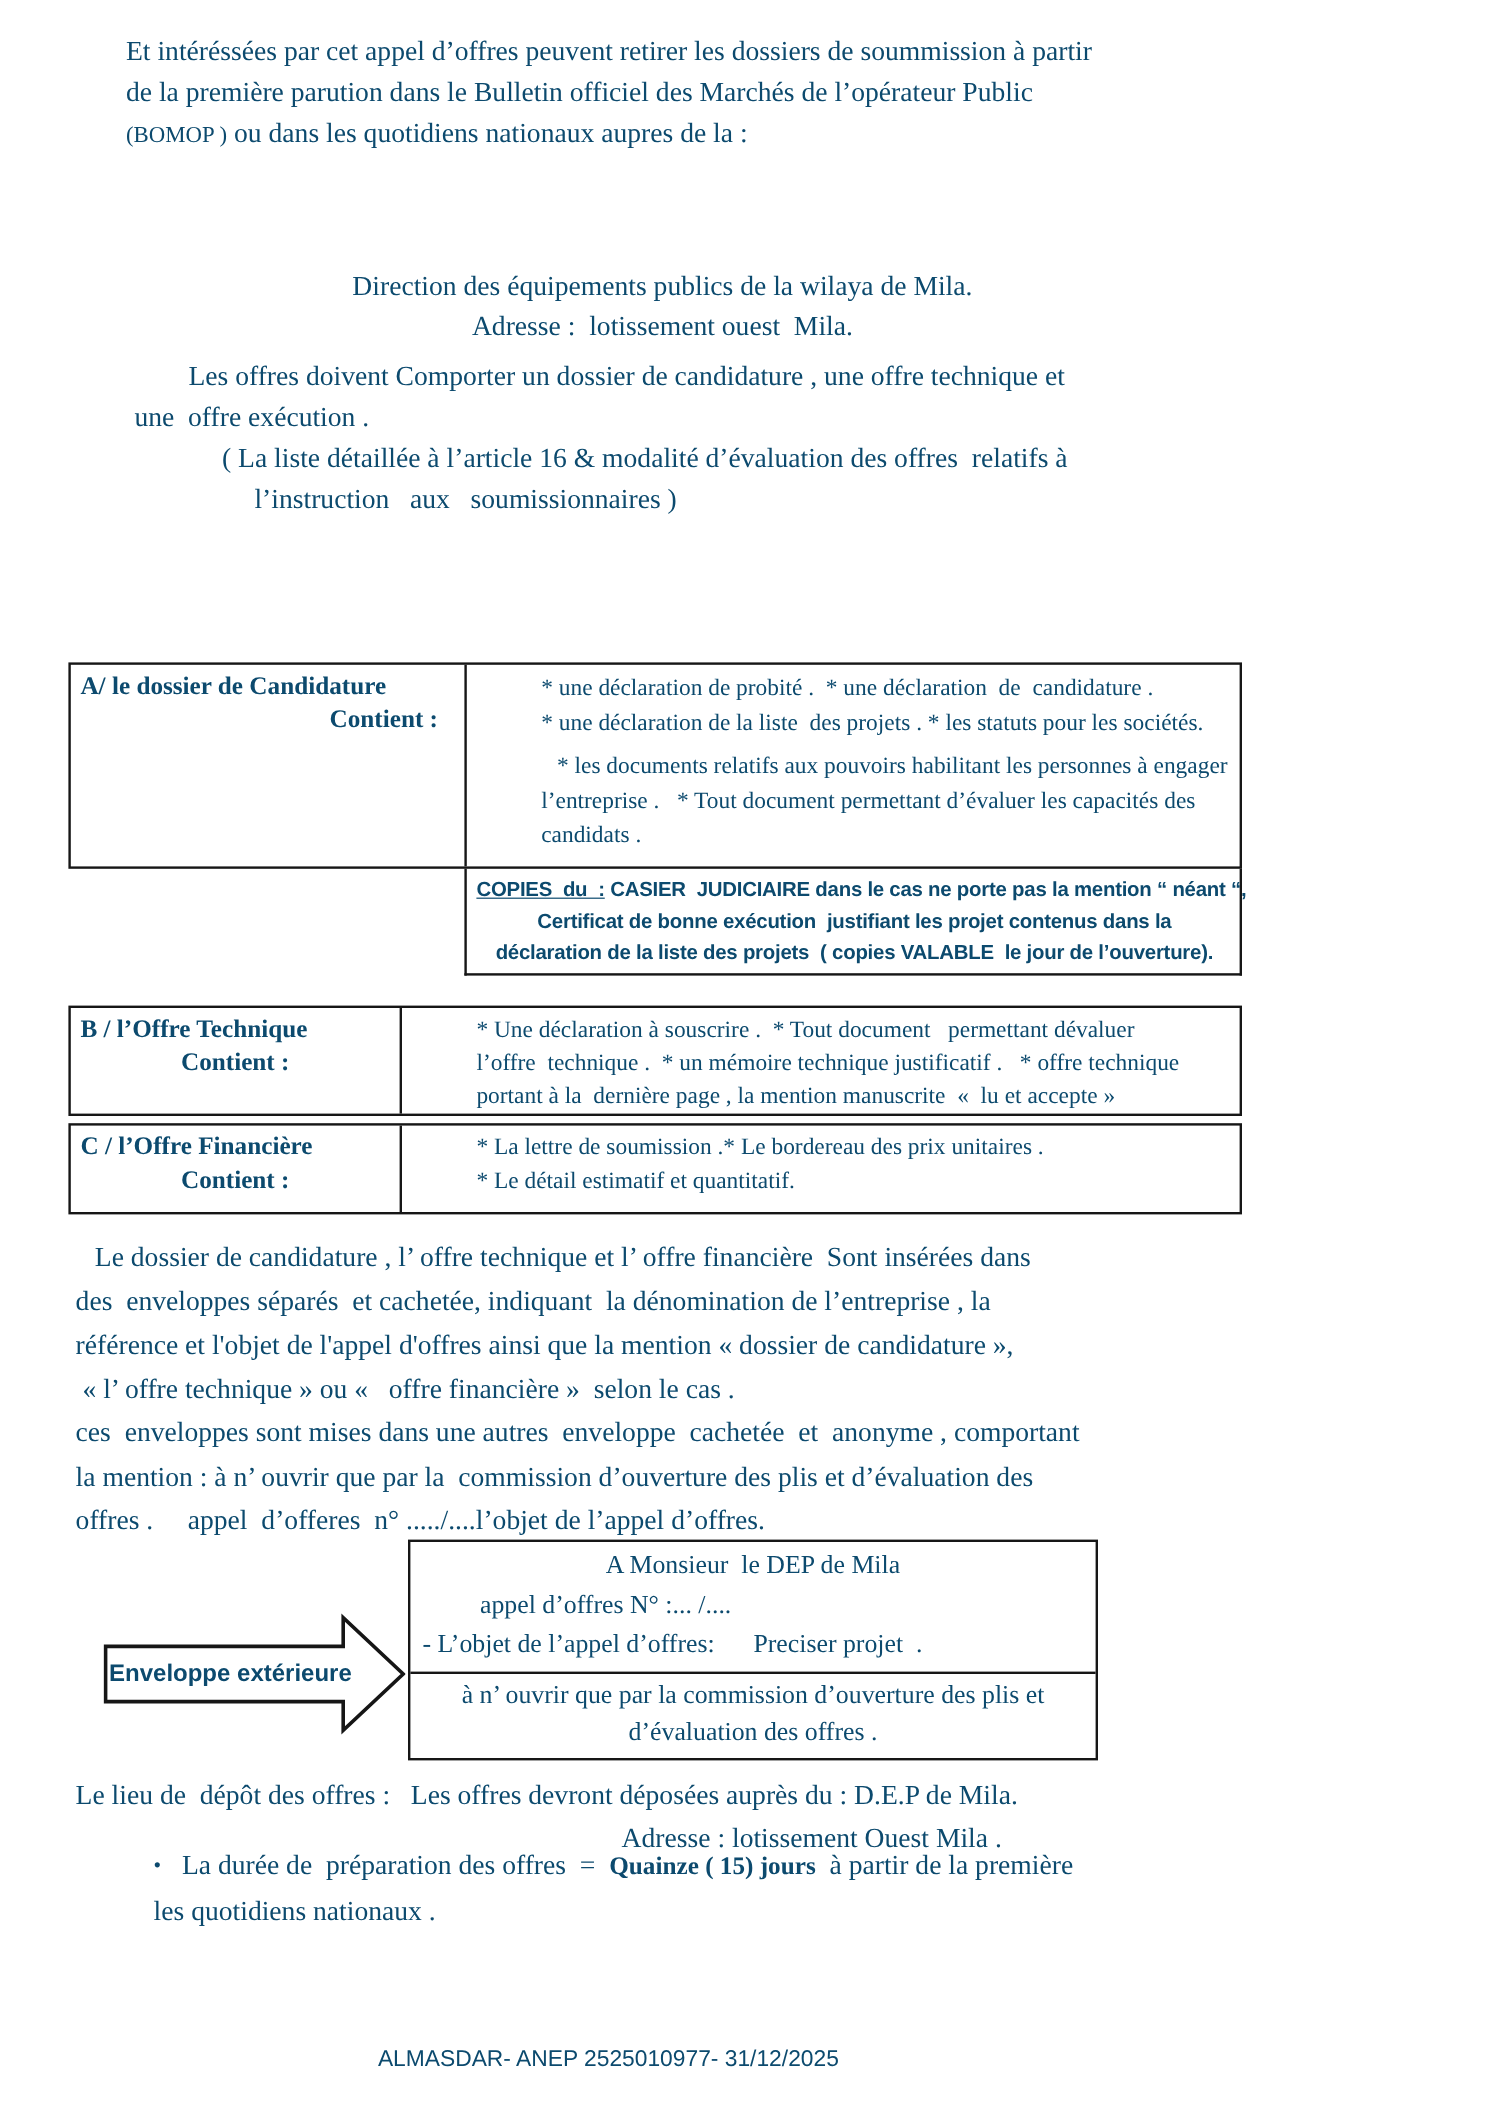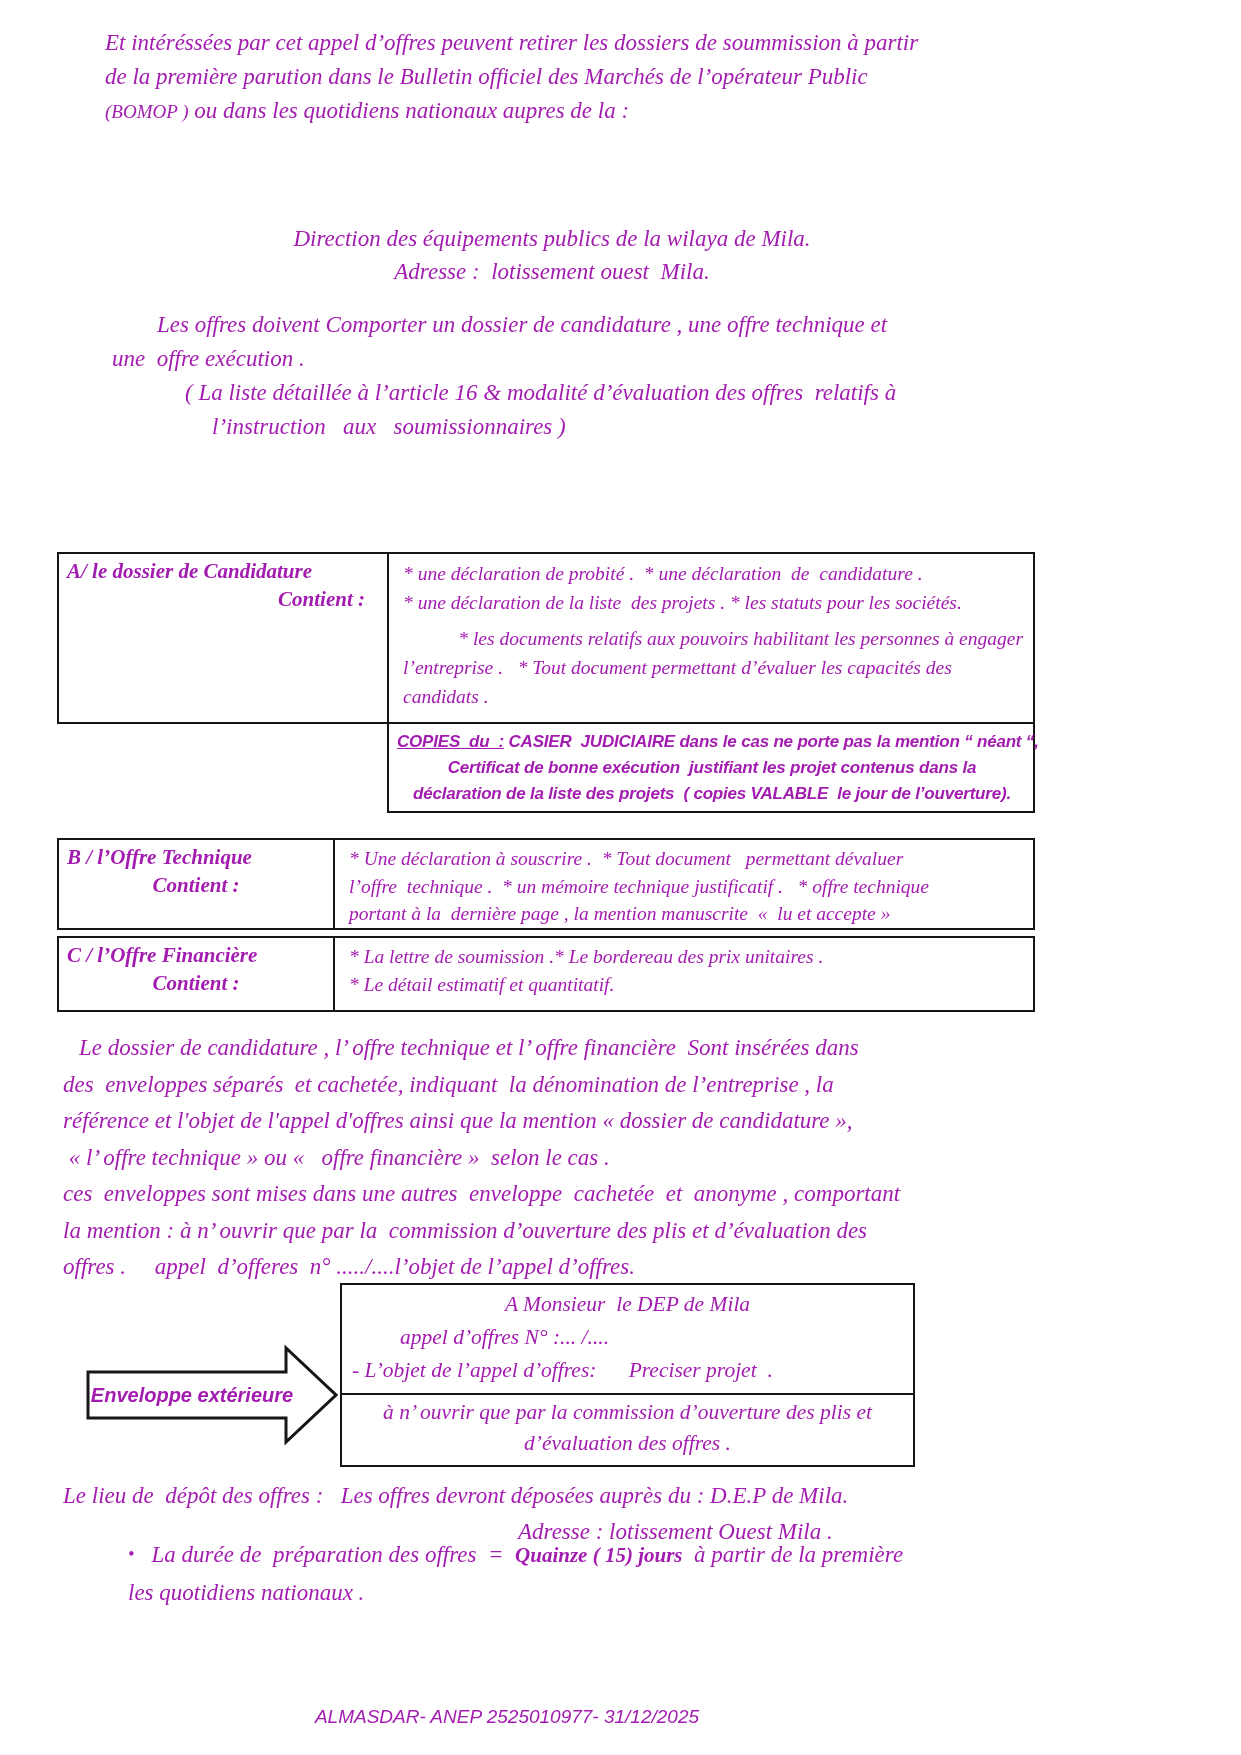--- a/index.html
+++ b/index.html
@@ -1,44 +1,43 @@
 <!DOCTYPE html>
 <html><head>
 <meta charset="utf-8">
 <style>
   html,body { margin:0; padding:0; background:#e8e8e8; }
   .page {
     position:relative;
     width:1241px; height:1755px;
     margin:0 auto;
     background:#ffffff;
-    color:#a21caf;
+    color:#0c4a6e;
     font-family:"Liberation Serif", serif;
     overflow:hidden;
-    font-style:italic;
   }
   .line { white-space:pre; }
 
   
   .intro { position:absolute; top:26px; left:105px; width:1000px; font-size:23px; line-height:34px; }
   .small-note { font-size:19px; }
 
   
   .direction { position:absolute; top:222px; left:57px; width:990px; text-align:center; font-size:23px; line-height:33px; }
 
   
-  .offers { position:absolute; top:308px; left:57px; width:1100px; font-size:23px; line-height:34px; }
+  .offers { position:absolute; top:297px; left:57px; width:1100px; font-size:23px; line-height:34px; }
   .offers .l1 { margin-left:100px; }
   .offers .l2 { margin-left:55px; }
   .offers .l3 { margin-left:128px; }
   .offers .l4 { margin-left:155px; }
 
   
   .tbl { position:absolute; left:57px; width:978px; }
-  .tbl-row { display:flex; border:2.5px solid #161616; background:#fff; }
+  .tbl-row { display:flex; border:2.5px solid #161616; background:#fff;gap:48px; }
   .tbl-left { border-right:2.5px solid #161616; padding:5px 8px 0 8px; box-sizing:border-box; }
   .tbl-title { font-weight:700; font-size:21px; }
   .tbl-sub { font-weight:700; font-size:21px; }
   .tbl-right { flex:1; padding:5px 10px 0 14px; font-size:19.5px; line-height:29px; }
 
   .tblA { top:552px; }
   .tblA .tbl-left { width:330px; }
   .tblA .tbl-row { min-height:168px; }
   .tblA .tbl-sub { text-align:right; padding-right:14px; margin-top:3px; }
   .tblA .gap { margin-top:7px;text-align:right; }

